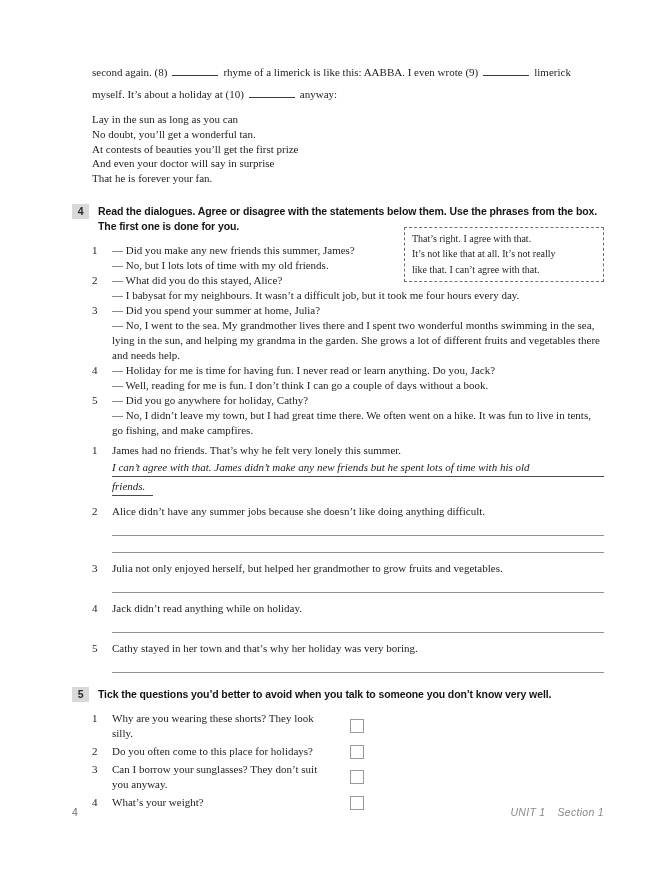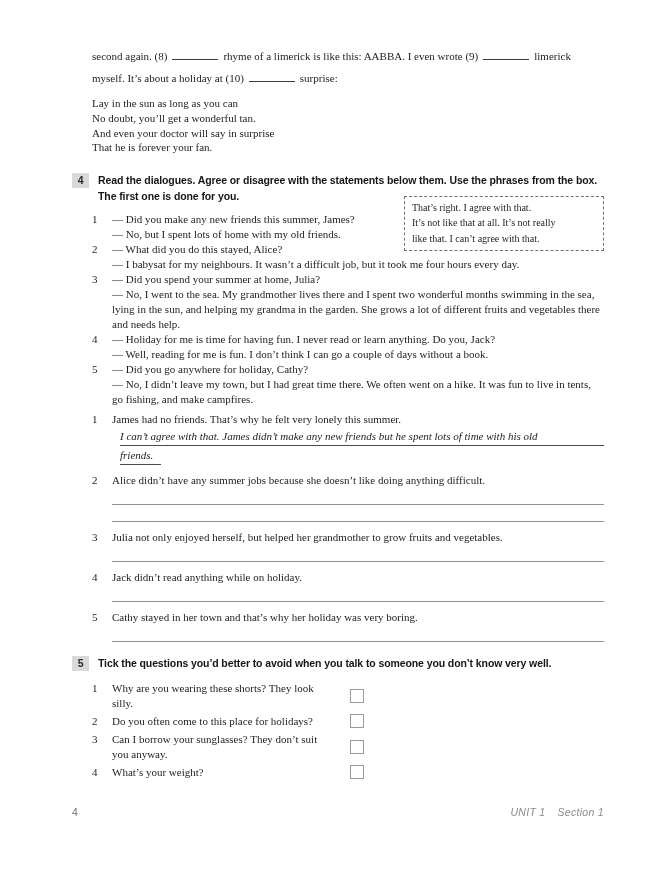--- a/index.html
+++ b/index.html
@@ -3,21 +3,21 @@
 <meta charset="utf-8">
 <style>
   * { margin:0; padding:0; box-sizing:border-box; }
   html,body { width:650px; height:882px; }
   body { background:#fafafa; }
   .page {
     position:relative; width:650px; height:882px; background:#ffffff;
     overflow:hidden; font-family:"Liberation Serif", serif;
     font-size:11px; color:#1d1d1d;
   }
-  .content { position:absolute; left:92px; top:0; width:512px; }
+  .content { position:absolute; left:92px; top:16px; width:512px; }
 
   
   .intro { padding-top:46px; line-height:21.5px; white-space:nowrap; }
   .blank {
     display:inline-block; width:46px; height:11px;
     border-bottom:1.2px solid #3a3a3a; margin:0 5px; vertical-align:baseline;
   }
 
   
   .poem { padding-top:7px; line-height:14.8px; }
@@ -45,21 +45,21 @@
   .drow { display:flex; }
   .dnum { flex:none; width:20px; }
   .dtext { flex:1; }
 
   .statements { padding-top:5px; }
   .statement { margin-bottom:8px; }
   .statement-row { display:flex; line-height:15px; }
   .snum { flex:none; width:20px; }
   .stext { flex:1; }
   .example-line {
-    margin-left:28px; font-style:italic; height:19px; line-height:19px;
+    margin-left:20px; font-style:italic; height:19px; line-height:19px;
     border-bottom:1.1px solid #4a4a4a; white-space:nowrap; color:#222;
   }
   .example-line.last { width:fit-content; padding-right:8px; }
   .answer-line { margin-left:20px; height:17px; border-bottom:1px solid #909090; }
 
   
   .ex5 { padding-top:6px; }
   .qlist { padding-top:9px; }
   .qrow { display:flex; align-items:center; margin-bottom:3px; line-height:15px; }
   .qrow .qnum { flex:none; width:20px; align-self:flex-start; }
@@ -82,27 +82,28 @@
 <body>
 
 <div class="page">
   <div class="content">
 
     <div class="intro">
       <div>
         <span>second again. (8)</span><span class="blank"></span><span>rhyme of a limerick is like this: AABBA. I even wrote (9)</span><span class="blank"></span><span>limerick</span>
       </div>
       <div>
-        <span>myself. It’s about a holiday at (10)</span><span class="blank"></span><span>surprise:</span>
+        <span>myself. It’s about a holiday at (10)</span><span class="blank"></span><span>anyway:</span>
       </div>
     </div>
 
     <div class="poem">
       <div>Lay in the sun as long as you can</div>
       <div>No doubt, you’ll get a wonderful tan.</div>
+      <div>At contests of beauties you’ll get the first prize</div>
       <div>And even your doctor will say in surprise</div>
       <div>That he is forever your fan.</div>
     </div>
 
     <div class="ex4">
       <div class="ex-header">
         <span class="badge">4</span>
         <span class="instr">Read the dialogues. Agree or disagree with the statements below them. Use the phrases from the box. The first one is done for you.</span>
       </div>
 
@@ -110,21 +111,21 @@
         <div>That’s right. I agree with that.</div>
         <div>It’s not like that at all. It’s not really</div>
         <div>like that. I can’t agree with that.</div>
       </div>
 
       <div class="dialogues">
         <div class="drow">
           <span class="dnum">1</span>
           <span class="dtext">
             <div>— Did you make any new friends this summer, James?</div>
-            <div>— No, but I spent lots of home with my old friends.</div>
+            <div>— No, but I lots lots of time with my old friends.</div>
           </span>
         </div>
         <div class="drow">
           <span class="dnum">2</span>
           <span class="dtext">
             <div>— What did you do this stayed, Alice?</div>
             <div>— I babysat for my neighbours. It wasn’t a difficult job, but it took me four hours every day.</div>
           </span>
         </div>
         <div class="drow">

